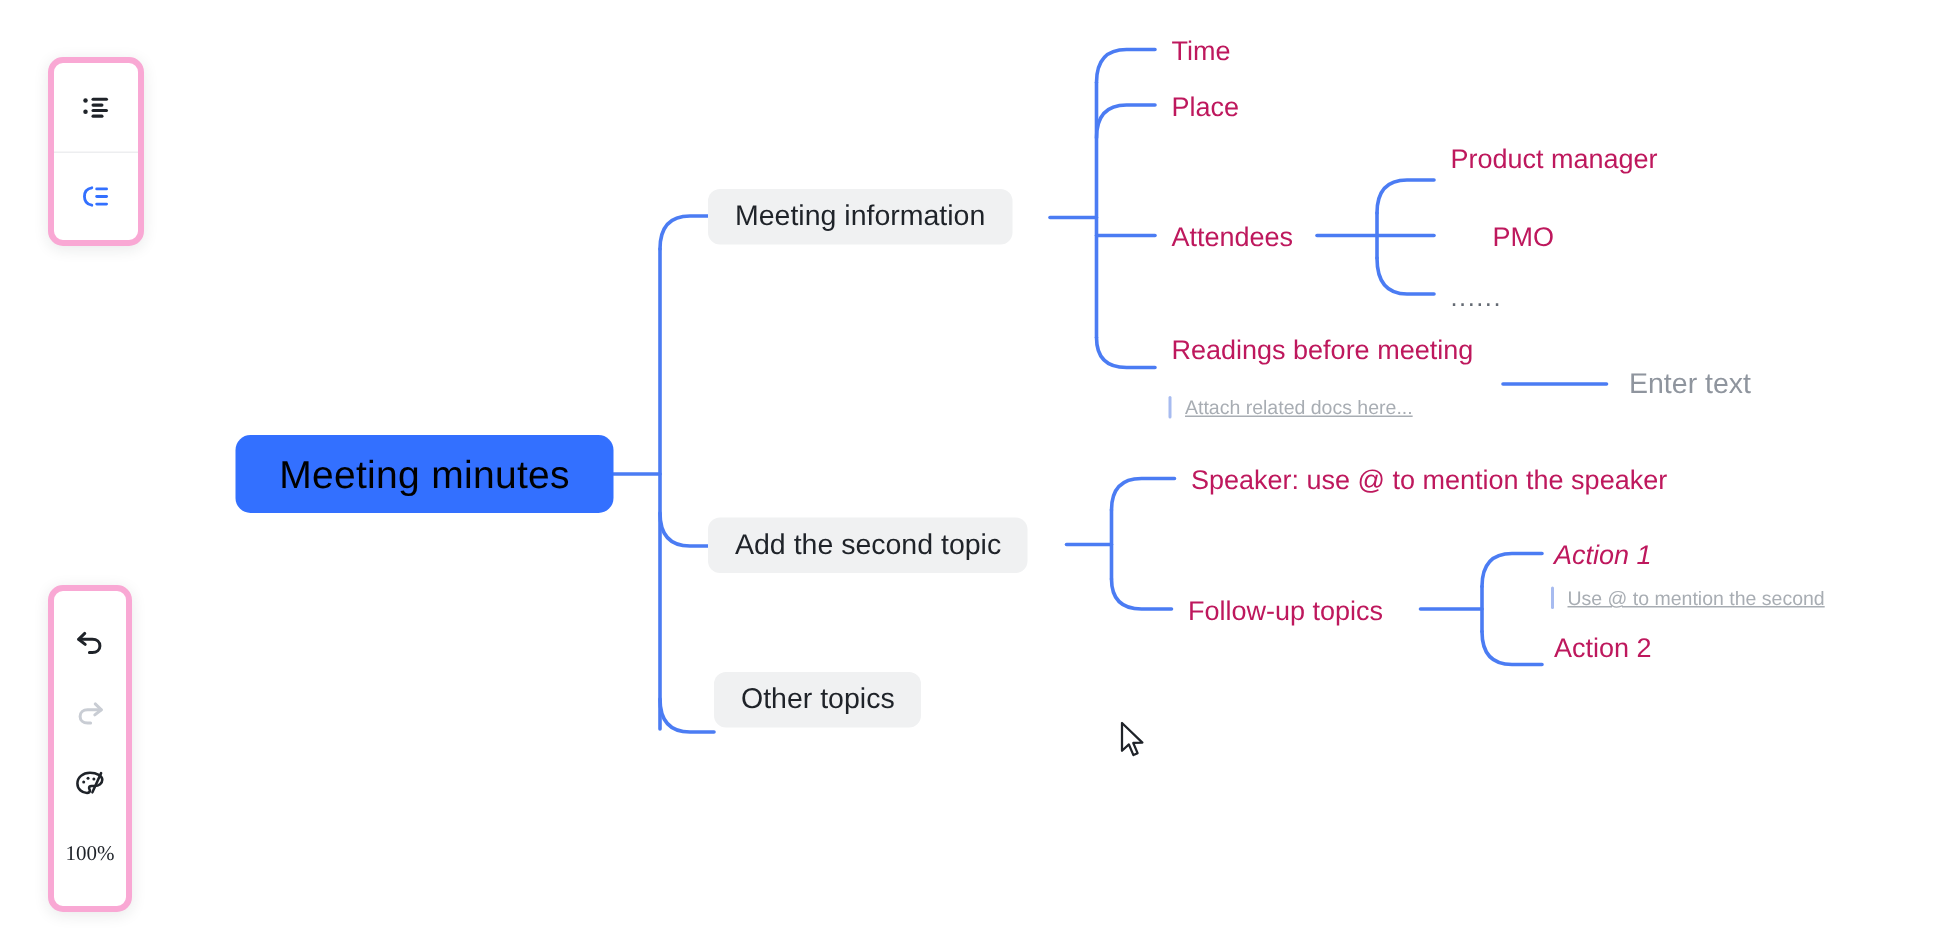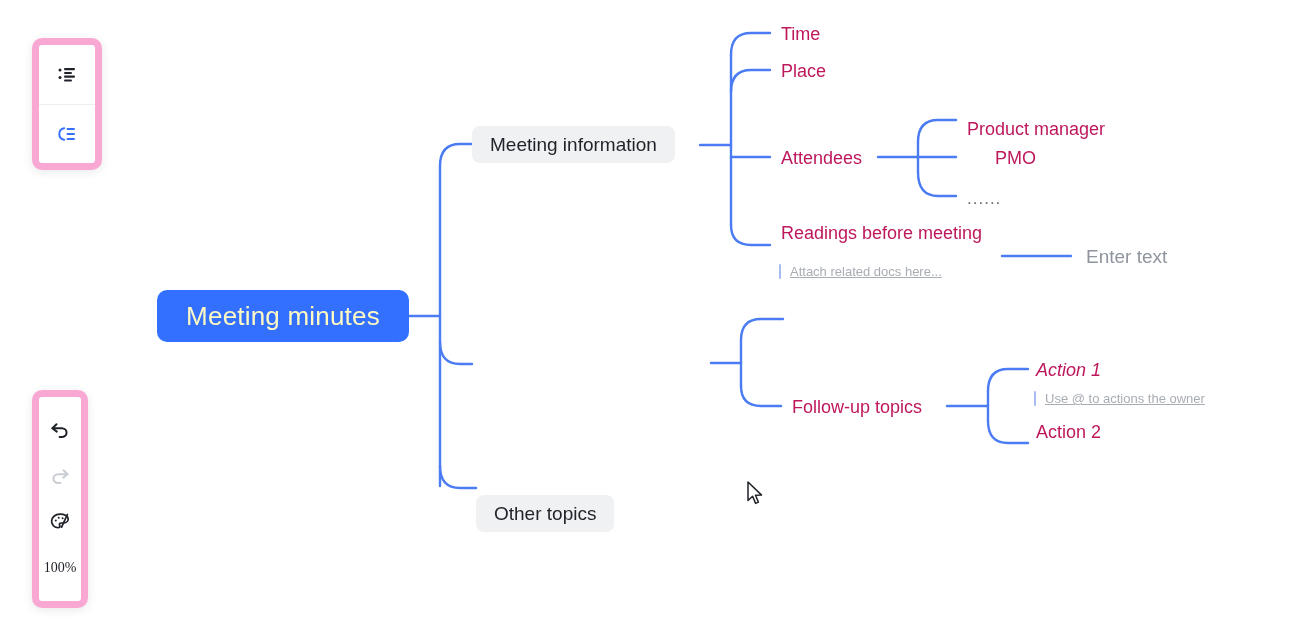--- a/index.html
+++ b/index.html
@@ -38,21 +38,21 @@
     position: absolute;
     box-sizing: border-box;
     display: flex;
     align-items: center;
     justify-content: center;
     white-space: nowrap;
   }
 
   .node-root {
     background: #3370FF;
-    color: #fef9c3;
+    color: #000000;
     border-radius: 10px;
     font-size: 26px;
     letter-spacing: .2px;
     padding: 0 22px;
   }
 
   .node-topic {
     background: #F0F1F2;
     color: #1F2329;
     border-radius: 8px;
@@ -98,21 +98,21 @@
     background: #A7BBF0;
     margin-right: 9px;
     border-radius: 1px;
     flex: 0 0 auto;
   }
 
   
   .panel {
     position: absolute;
     background: #ffffff;
-    border: 7px solid #f9a8d4;
+    border: 4px solid #f9a8d4;
     border-radius: 10px;
     box-shadow: 0 2px 10px rgba(31,35,41,0.10);
     display: flex;
     flex-direction: column;
     align-items: center;
   }
 
   #view-panel {
     left: 32px;
     top: 38px;
@@ -211,52 +211,54 @@
       <path d="M988,391 V421"></path>
       <path d="M988,391 q0,-22 20,-22 H1028"></path>
       <path d="M988,421 q0,22 20,22 H1028"></path>
     </g>
   </svg>
 
   <div class="node node-root" style="left:157px; top:290px; width:252px; height:52px;">Meeting minutes</div>
 
   <div class="node node-topic" style="left:472px; top:126px; height:37px;">Meeting information</div>
 
-
-  <div class="node node-topic" style="left:476px; top:495px; height:37px;">Other topics</div>
+  <div class="node node-topic" style="left:472px; top:345px; height:37px;">Add the second topic</div>
+
+  <div class="node node-topic" style="left:476px; top:448px; height:37px;">Other topics</div>
 
   <div class="node-leaf" style="left:781px; top:25px;">Time</div>
 
   <div class="node-leaf" style="left:781px; top:62px;">Place</div>
 
   <div class="node-leaf" style="left:781px; top:149px;">Attendees</div>
 
-  <div class="node-leaf" style="left:967px; top:120px;">Product manager</div>
+  <div class="node-leaf" style="left:967px; top:97px;">Product manager</div>
 
   <div class="node-leaf" style="left:967px; top:149px;margin-left:28px;">PMO</div>
 
   <div class="node-leaf dots" style="left:967px; top:190px;">......</div>
 
   <div class="node-leaf" style="left:781px; top:224px;">Readings before meeting</div>
 
   <div class="note" style="left:779px; top:264px;">
     <span class="note-bar"></span>
     <span>Attach related docs here...</span>
   </div>
 
   <div class="node-leaf placeholder" style="left:1086px; top:247px;">Enter text</div>
 
+  <div class="node-leaf" style="left:794px; top:311px;">Speaker: use @ to mention the speaker</div>
 
   <div class="node-leaf" style="left:792px; top:398px;">Follow-up topics</div>
 
   <div class="node-leaf" style="left:1036px; top:361px;font-style:italic;">Action 1</div>
 
   <div class="note" style="left:1034px; top:391px;">
     <span class="note-bar"></span>
-    <span>Use @ to actions the owner</span>
+    <span>Use @ to mention the second</span>
   </div>
 
   <div class="node-leaf" style="left:1036px; top:423px;">Action 2</div>
 
   <div class="panel" id="view-panel">
     <div class="panel-cell">
       <span class="icon">
         <svg width="24" height="24" viewBox="0 0 24 24" fill="none" xmlns="http://www.w3.org/2000/svg">
           <circle cx="5" cy="8" r="1.5" fill="#1F2329"></circle>
           <circle cx="5" cy="15.5" r="1.5" fill="#1F2329"></circle>

